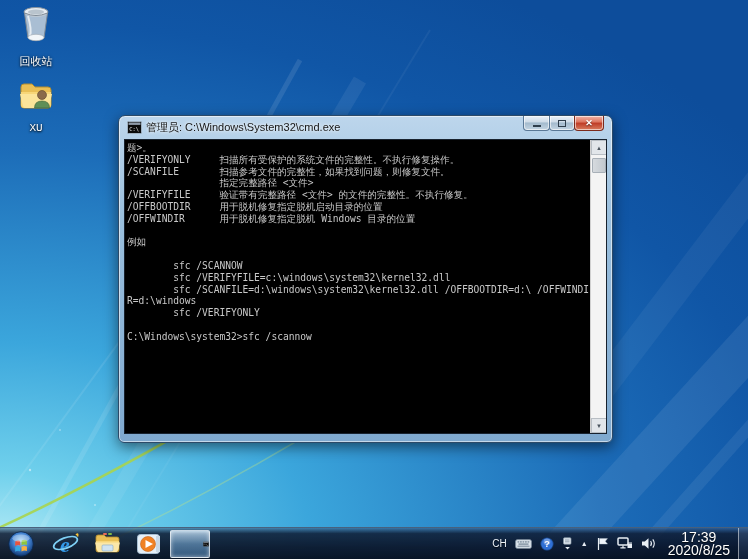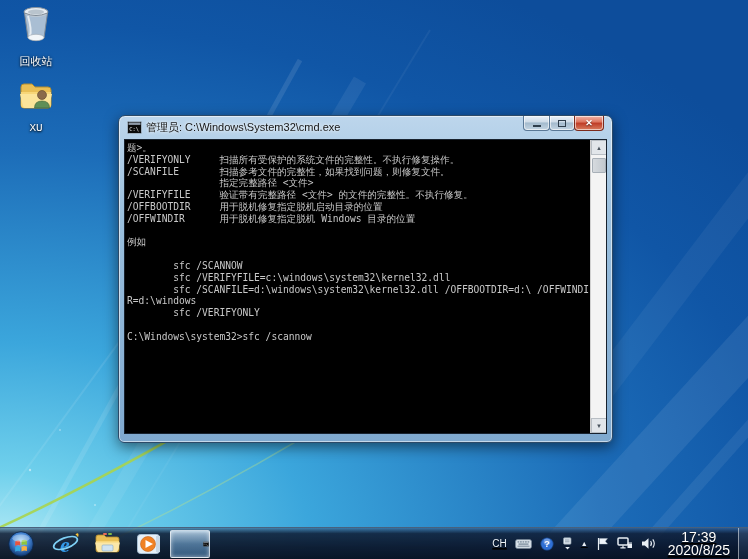--- a/index.html
+++ b/index.html
@@ -89,21 +89,21 @@
   }
   .tb-icon { flex:0 0 auto; display:flex; align-items:center; justify-content:center; width:34px; height:30px; cursor:default; }
   .tb-start { margin-left:4px; }
   .tb-cmd-btn {
     width:40px; height:28px; margin:0 0 0 4px; display:flex; align-items:center; justify-content:center;
     border:1px solid rgba(255,255,255,.7); border-radius:2px;
     background:linear-gradient(180deg, rgba(210,235,255,.75) 0%, rgba(130,185,230,.55) 50%, rgba(90,150,205,.5) 100%);
     box-shadow:inset 0 0 4px rgba(255,255,255,.6);
     padding-left:32px;
   }
-  .tray { margin-left:auto; display:flex; align-items:center; height:100%;text-decoration:underline; }
+  .tray { margin-left:auto; display:flex; align-items:center; height:100%; }
   .tray-item { display:flex; align-items:center; justify-content:center; margin:0 4px; cursor:default; }
   .tray-lang { font-size:10px; color:#eef4fa; text-shadow:0 1px 1px rgba(0,0,0,.7); }
   .tray-up { font-size:7px; color:#e8eef4; }
   .clock {
     text-align:center; color:#fff; font-size:14px; line-height:13px;
     margin:0 6px 0 8px; text-shadow:0 1px 1px rgba(0,0,0,.7); white-space:nowrap;
   }
   .show-desktop {
     width:10px; height:100%; margin-left:2px;
     border-left:1px solid rgba(255,255,255,.5);

